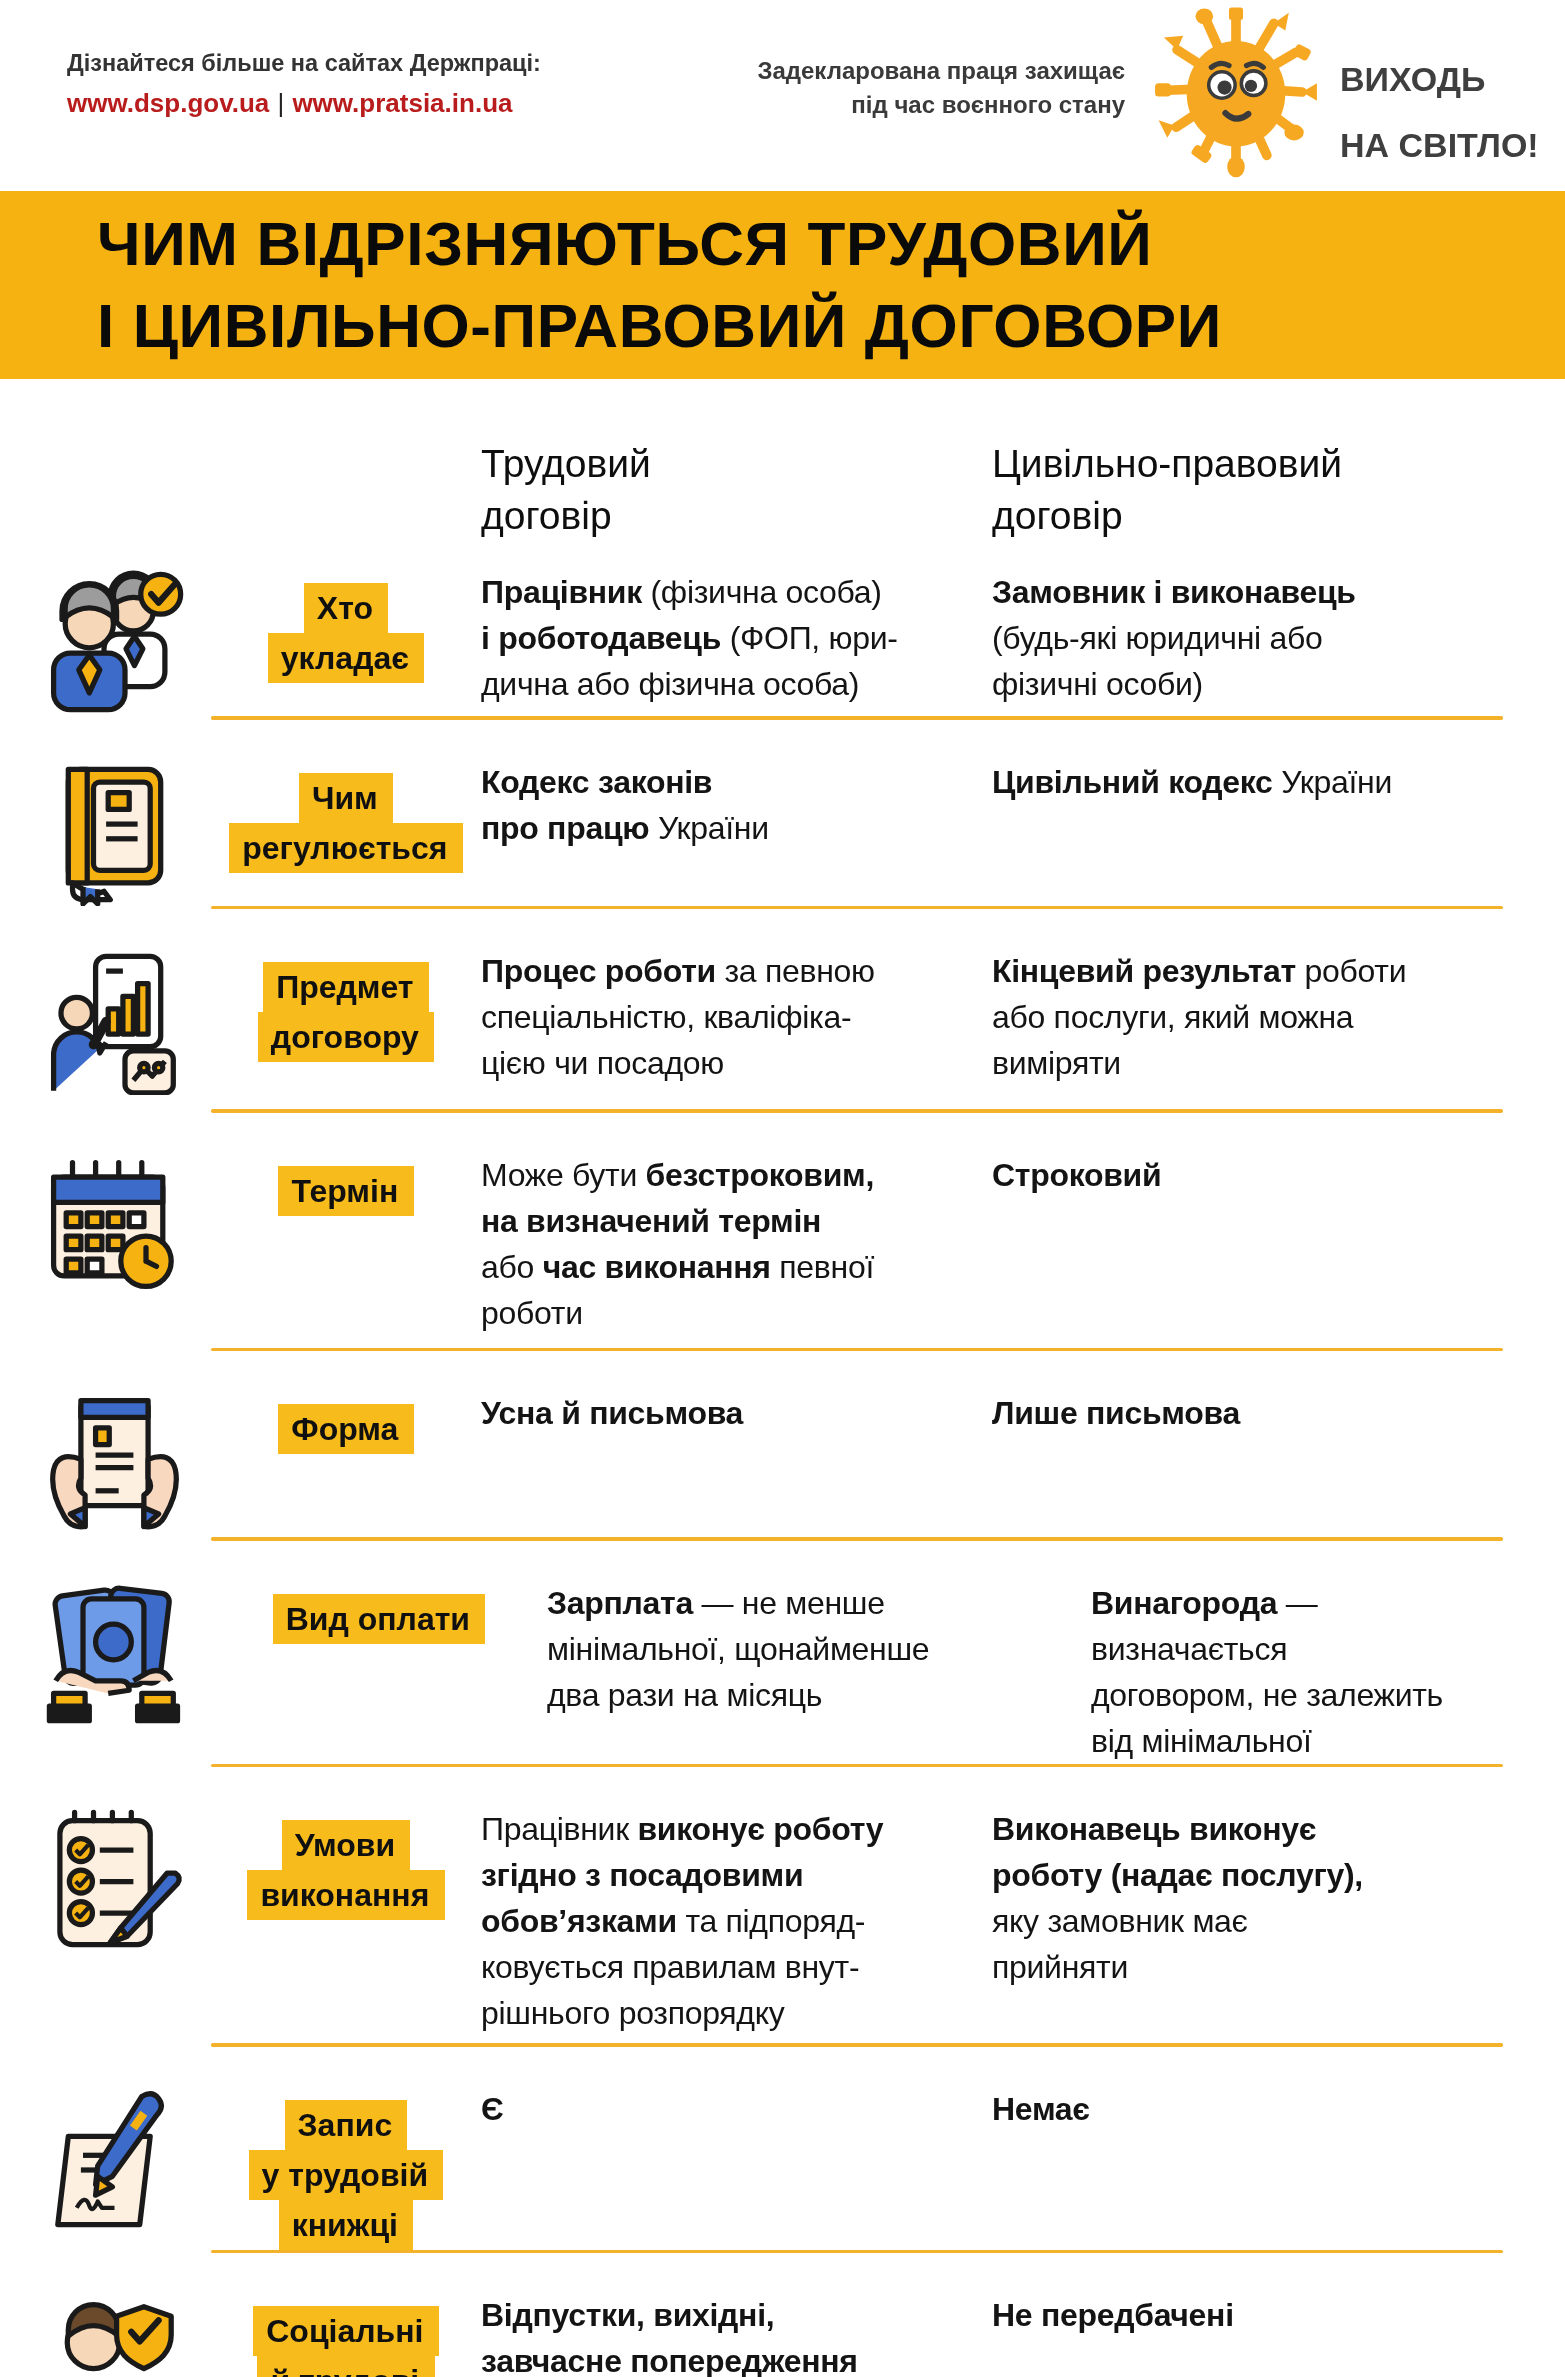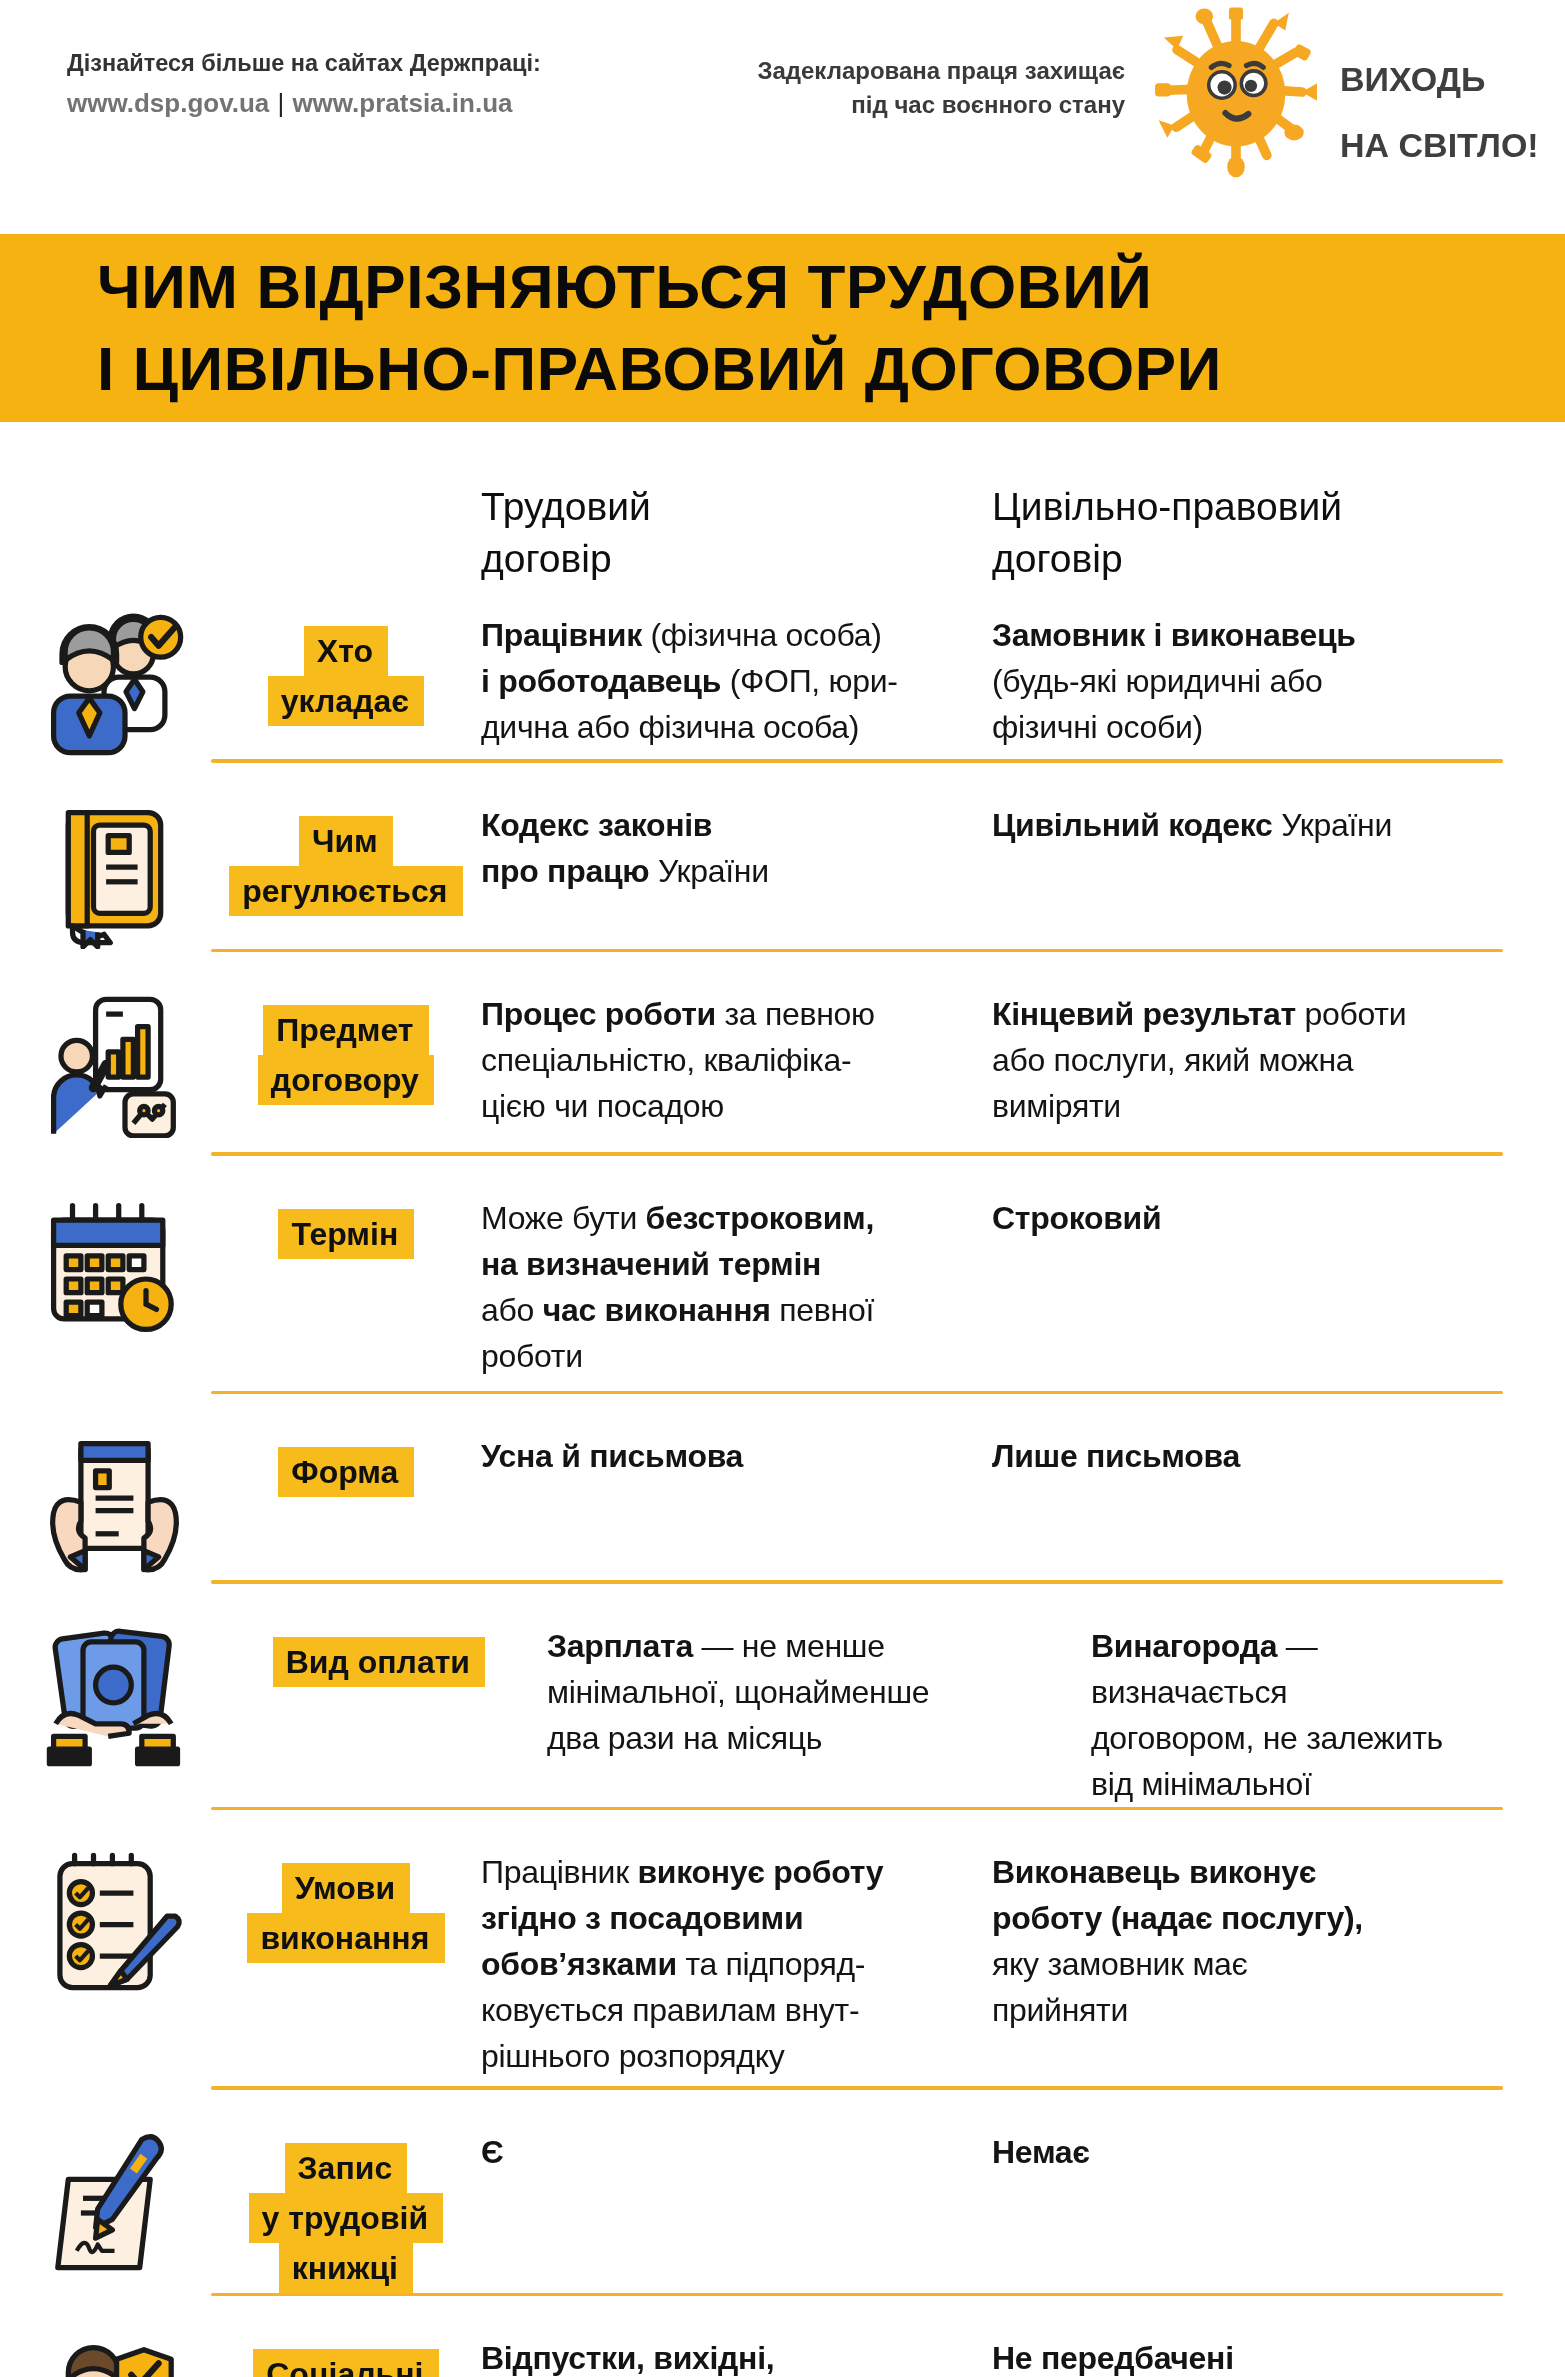--- a/index.html
+++ b/index.html
@@ -2,26 +2,26 @@
 <html lang="uk" style="font-size:9.4px"><head>
 <meta charset="utf-8">
 <style>
   html,body{margin:0;padding:0;}
   body{
     width:1565px;height:2377px;overflow:hidden;position:relative;
     background:#ffffff;color:#141414;
     font-family:"Liberation Sans",sans-serif;
   }
   
-  .top-header{position:relative;height:234px;background:#ffffff;}
+  .top-header{position:relative;height:191px;background:#ffffff;}
   .header-left{position:absolute;left:67px;top:50px;}
   .header-left .line1{font-size:23.5px;font-weight:700;color:#333333;letter-spacing:0;}
   .header-left .line2{margin-top:10.6px;font-size:26px;font-weight:700;color:#F5A623;}
   .header-left .sep{color:#222222;font-weight:400;padding:0 8.2px;}
-  .header-left a{color:#737373;text-decoration:none;}
+  .header-left a{color:#b91c1c;text-decoration:none;}
   .header-slogan{position:absolute;right:440px;top:54px;text-align:right;
     font-size:24px;font-weight:700;color:#3A3A3A;line-height:34px;}
   .sun-wrap{position:absolute;left:1148px;top:3.5px;width:176px;height:176px;}
   .logo-text{position:absolute;left:1340px;top:46px;font-size:34px;font-weight:700;
     color:#3F3F3F;line-height:66px;white-space:nowrap;}
   
   .banner{height:188px;background:#F5B211;display:flex;flex-direction:column;
     justify-content:center;padding-left:97px;box-sizing:border-box;}
   .banner .t{font-size:62px;font-weight:700;color:#0A0A0A;line-height:82px;letter-spacing:0.6px;}
   

